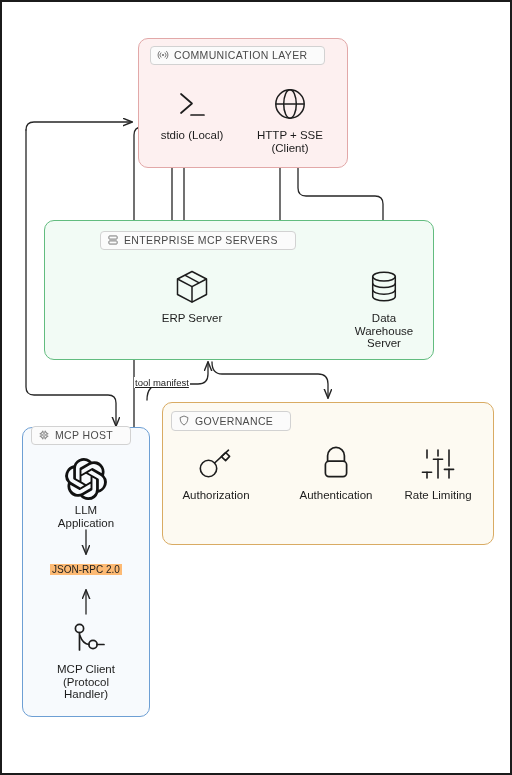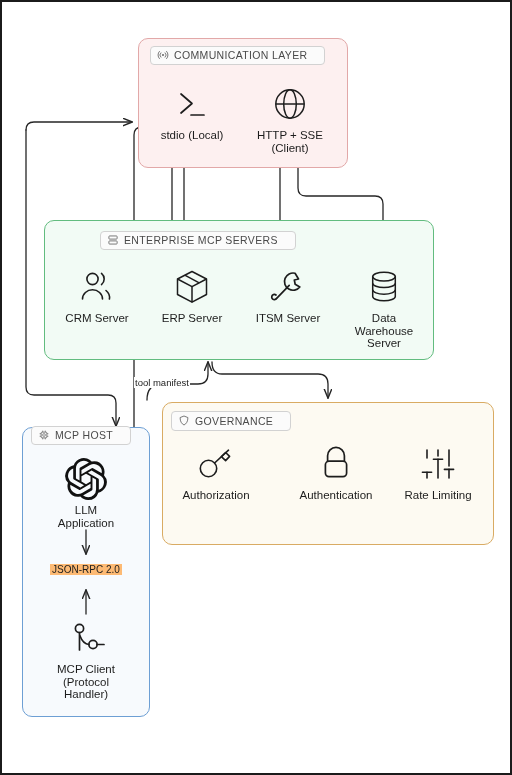--- a/index.html
+++ b/index.html
@@ -181,54 +181,33 @@
   <div class="badge" style="left:52px;top:229px;margin-left:46px;">
     <span>
       <svg width="12" height="12" viewBox="0 0 16 16" fill="none" stroke="#6b6b6b" stroke-width="1.2" stroke-linejoin="round">
         <rect x="2.5" y="2.6" width="11" height="4.2" rx="1"></rect>
         <rect x="2.5" y="9.2" width="11" height="4.2" rx="1"></rect>
       </svg>
     </span>
     <span>ENTERPRISE MCP SERVERS</span>
   </div>
 
-  <div class="node" style="left:47px;top:263px;">
-    <div class="glyph">
-      <svg width="42" height="38" viewBox="0 0 42 38" fill="none" stroke="#1d1d1d" stroke-width="1.6" stroke-linecap="round">
-        <circle cx="16.5" cy="11" r="5.6"></circle>
-        <path d="M6.5,31 a10,9.2 0 0,1 20,0"></path>
-        <path d="M25.5,5.4 a7.2,7.2 0 0,1 0,11.2"></path>
-        <path d="M30,22.5 a10.5,9.5 0 0,1 3.4,8.5"></path>
-      </svg>
-    </div>
-    <div class="lbl">CRM Server</div>
-  </div>
 
   <div class="node" style="left:142px;top:263px;">
     <div class="glyph">
       <svg width="40" height="40" viewBox="0 0 40 40" fill="none" stroke="#1d1d1d" stroke-width="1.5" stroke-linejoin="round">
         <path d="M20,4.5 L34.5,12 L34.5,27.5 L20,35.2 L5.5,27.5 L5.5,12 Z"></path>
         <path d="M5.5,12 L20,19.6 L34.5,12"></path>
         <path d="M20,19.6 L20,35.2"></path>
         <path d="M12.8,8.2 L27.2,15.8"></path>
       </svg>
     </div>
     <div class="lbl">ERP Server</div>
   </div>
 
-  <div class="node" style="left:238px;top:263px;">
-    <div class="glyph">
-      <svg width="38" height="38" viewBox="0 0 38 38" fill="none" stroke="#1d1d1d" stroke-width="1.7" stroke-linecap="round" stroke-linejoin="round">
-        <path d="M24.8,4.5 a8.6,8.6 0 1,0 6.6,12.9 l-5.0,-2.0 -1.4,-4.1 4.0,-1.6 z" transform="rotate(8 20 14)"></path>
-        <path d="M20.2,17.4 L7.4,30.6"></path>
-        <path d="M7.4,30.6 a2.6,2.6 0 1,1 -0.4,-3.6"></path>
-      </svg>
-    </div>
-    <div class="lbl">ITSM Server</div>
-  </div>
 
   <div class="node" style="left:334px;top:263px;">
     <div class="glyph">
       <svg width="36" height="38" viewBox="0 0 36 38" fill="none" stroke="#1d1d1d" stroke-width="1.5">
         <ellipse cx="18" cy="8.6" rx="11.3" ry="4.4"></ellipse>
         <path d="M6.7,8.6 L6.7,28.4 A11.3,4.4 0 0,0 29.3,28.4 L29.3,8.6"></path>
         <path d="M6.7,15.2 A11.3,4.4 0 0,0 29.3,15.2"></path>
         <path d="M6.7,21.8 A11.3,4.4 0 0,0 29.3,21.8"></path>
       </svg>
     </div>
@@ -328,18 +307,18 @@
 
       <path d="M145,398 Q145,382 160,382 L196,382 Q206,382 206,372 L206,360" marker-end="url(#ah)"></path>
 
       <path d="M210,360 Q210,372 220,372 L316,372 Q326,372 326,382 L326,396" marker-end="url(#ah)"></path>
 
       <path d="M84,612 L84,588" marker-end="url(#ah)"></path>
       <path d="M84,528 L84,552" marker-end="url(#ah)"></path>
     </g>
   </svg>
 
-  <div class="edge-label" style="left:132px;top:375px;">tool manifest</div>
+  <div class="edge-label" style="left:132px;top:375px;text-decoration:underline;">tool manifest</div>
 
   <div class="inner-label" style="left:48px;top:562px;">JSON-RPC 2.0</div>
 
 
 </div>
 
 </body></html>

